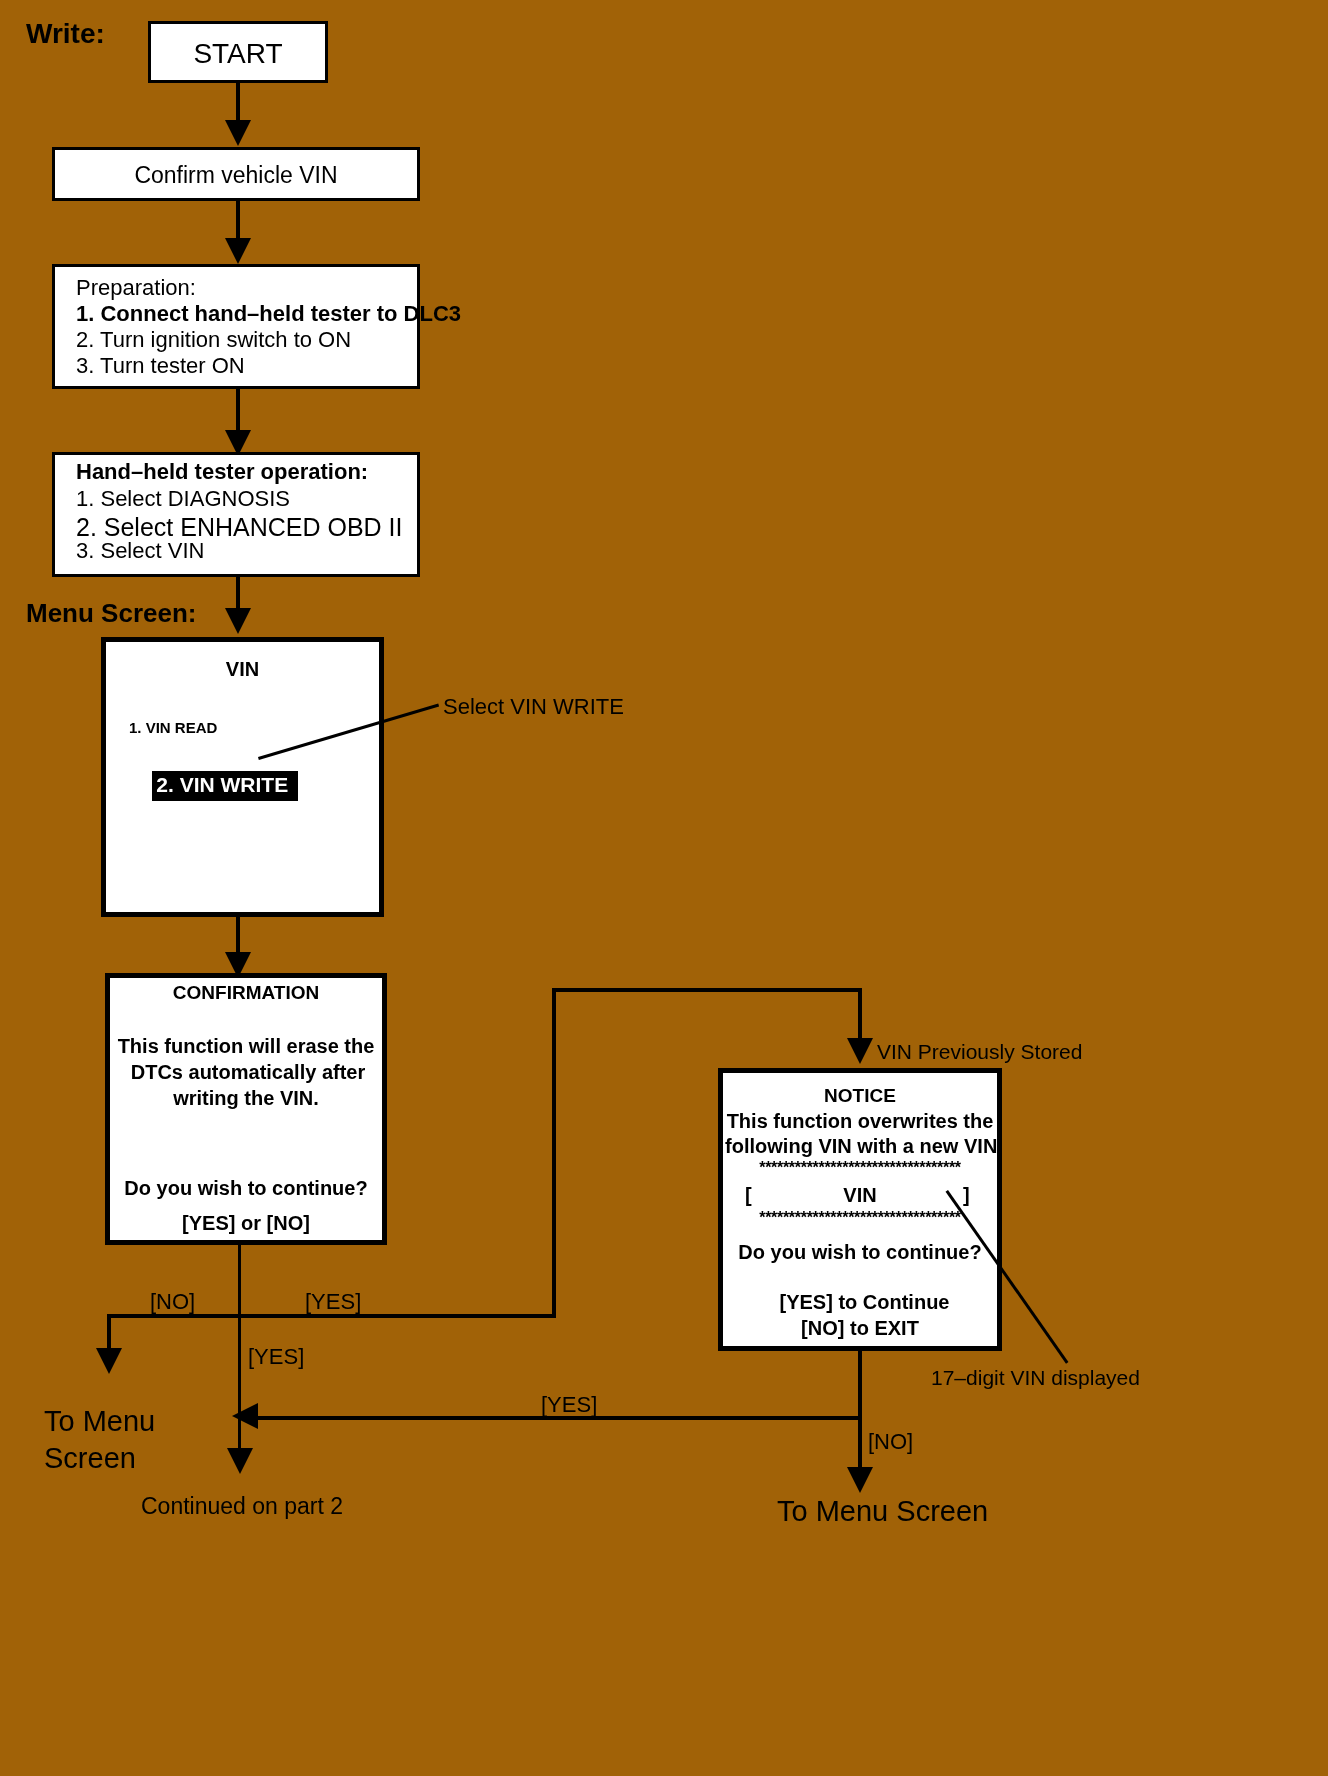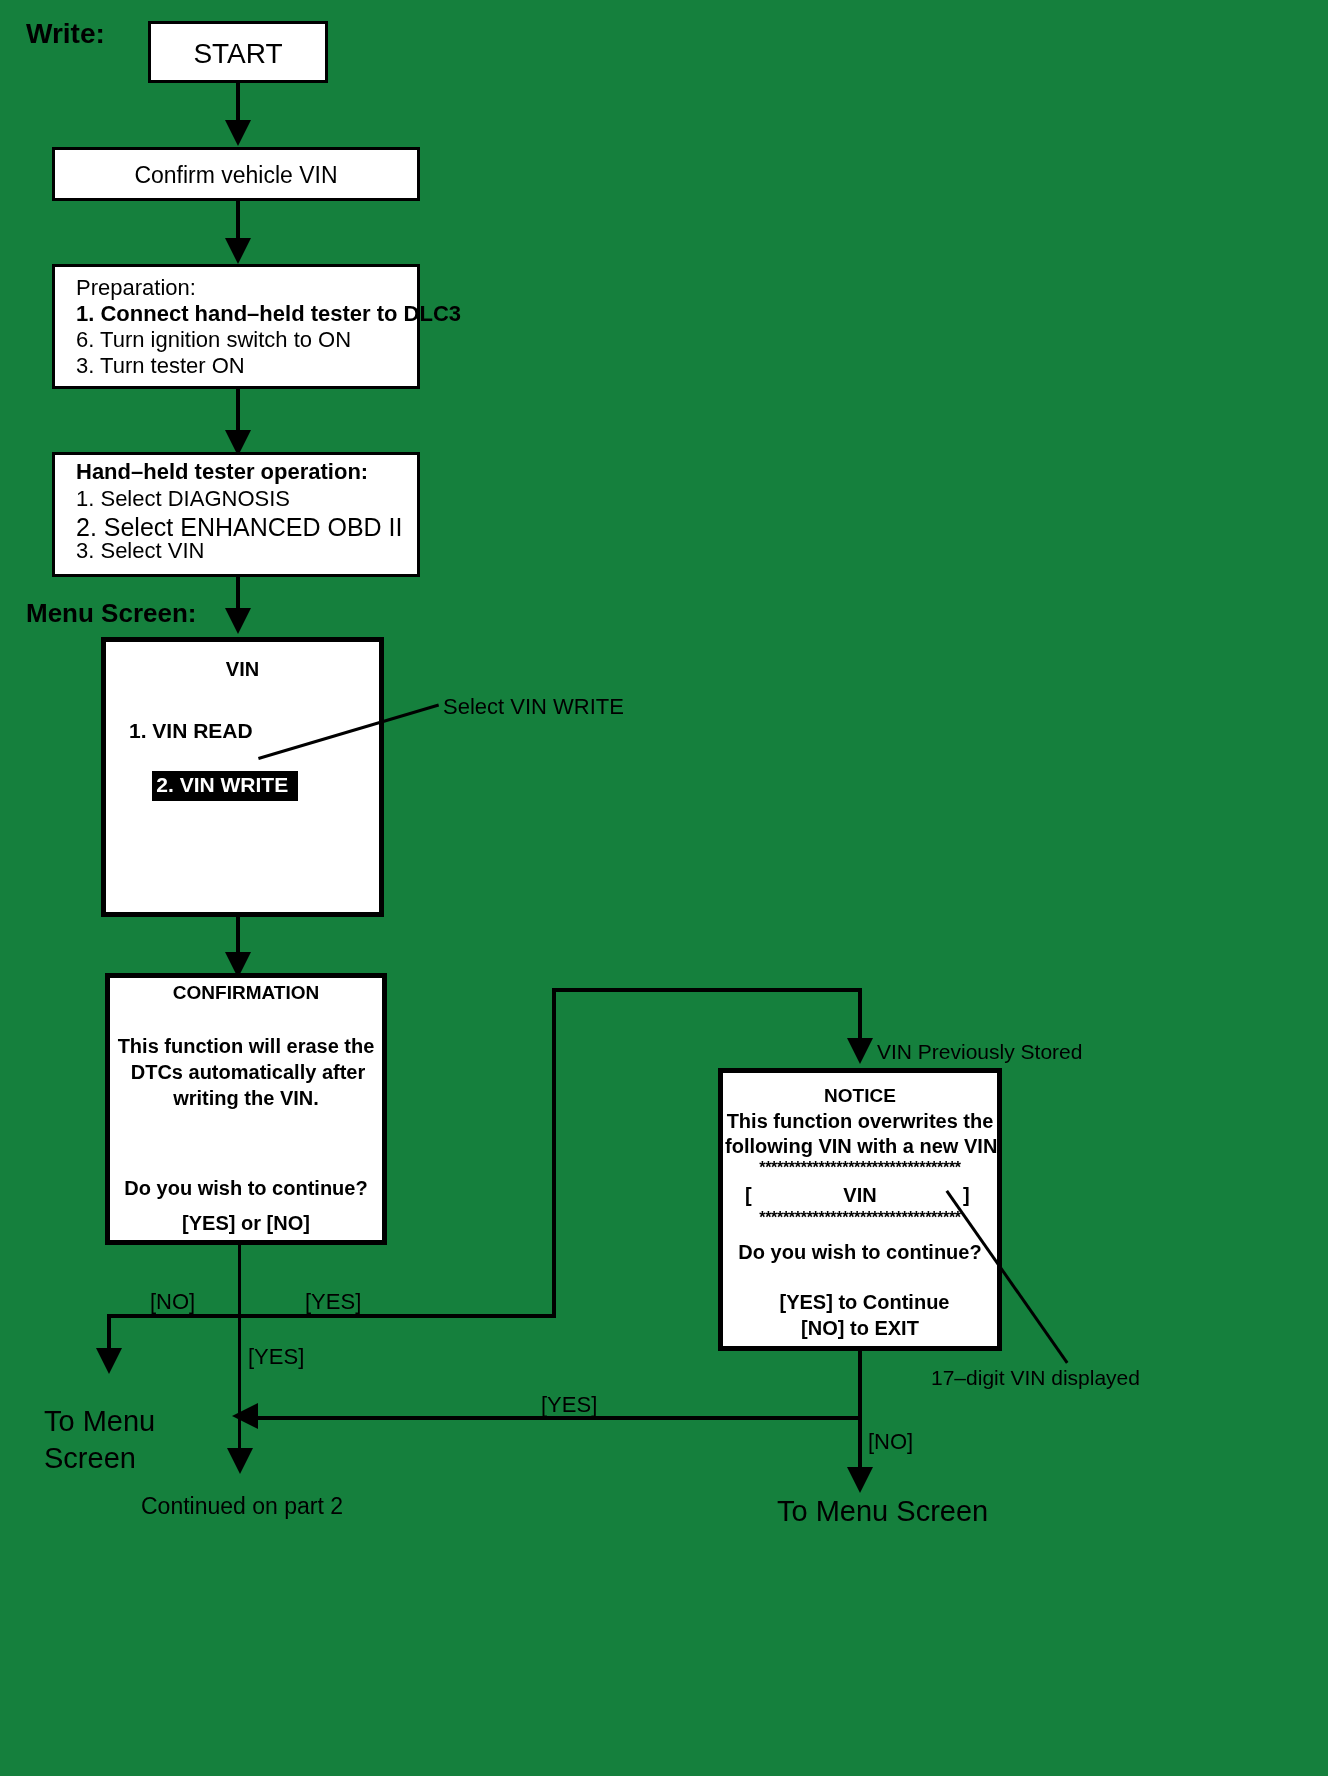--- a/index.html
+++ b/index.html
@@ -1,17 +1,17 @@
 <!DOCTYPE html>
 <html><head>
 <meta charset="utf-8">
 <style>
   html,body{margin:0;padding:0;background:#ffffff;}
   body{font-family:"Liberation Sans", sans-serif;color:#000;}
-  #canvas{position:relative;width:1328px;height:1776px;background:#15803d;overflow:hidden;}
+  #canvas{position:relative;width:1328px;height:1776px;background:#a16207;overflow:hidden;}
 
   .box{position:absolute;border:3px solid #000;background:#fff;box-sizing:border-box;}
   .box.thick{border-width:5px;}
 
   .txt{position:absolute;white-space:pre;line-height:1.28;}
   .b{font-weight:bold;}
   .ctr{text-align:center;}
 
   
   .vline{position:absolute;background:#000;width:4px;}
@@ -44,40 +44,40 @@
 
   <div class="box" style="left:52px;top:147px;width:368px;height:54px;"></div>
   <div class="txt ctr" style="left:52px;top:161px;width:368px;font-size:23px;">Confirm vehicle VIN</div>
 
   <div class="vline" style="left:236px;top:201px;height:45px;"></div>
   <div class="arrowdown" style="left:225px;top:238px;"></div>
 
   <div class="box" style="left:52px;top:264px;width:368px;height:125px;"></div>
   <div class="txt" style="left:76px;top:274px;font-size:22px;">Preparation:</div>
   <div class="txt b" style="left:76px;top:300px;font-size:22px;">1. Connect hand–held tester to DLC3</div>
-  <div class="txt" style="left:76px;top:326px;font-size:22px;">6. Turn ignition switch to ON</div>
+  <div class="txt" style="left:76px;top:326px;font-size:22px;">2. Turn ignition switch to ON</div>
   <div class="txt" style="left:76px;top:352px;font-size:22px;">3. Turn tester ON</div>
 
   <div class="vline" style="left:236px;top:389px;height:48px;"></div>
   <div class="arrowdown" style="left:225px;top:430px;"></div>
 
   <div class="box" style="left:52px;top:452px;width:368px;height:125px;"></div>
   <div class="txt b" style="left:76px;top:458px;font-size:22px;">Hand–held tester operation:</div>
   <div class="txt" style="left:76px;top:485px;font-size:22px;">1. Select DIAGNOSIS</div>
   <div class="txt" style="left:76px;top:511px;font-size:25px;">2. Select ENHANCED OBD II</div>
   <div class="txt" style="left:76px;top:537px;font-size:22px;">3. Select VIN</div>
 
   <div class="txt b" style="left:26px;top:597px;font-size:26px;">Menu Screen:</div>
 
   <div class="vline" style="left:236px;top:577px;height:42px;"></div>
   <div class="arrowdown" style="left:225px;top:608px;"></div>
 
   <div class="box thick" style="left:101px;top:637px;width:283px;height:280px;"></div>
   <div class="txt ctr b" style="left:101px;top:657px;width:283px;font-size:20px;">VIN</div>
-  <div class="txt b" style="left:129px;top:718px;font-size:21px;">1. VIN READ</div>
+  <div class="txt b" style="left:129px;top:718px;font-size:15px;">1. VIN READ</div>
   <div class="txt b" style="left:129px;top:744px;font-size:21px;">
     <span class="hl">2. VIN WRITE</span>
   </div>
 
   <div class="leader" style="left:258px;top:757px;width:188px;transform:rotate(-16.5deg);"></div>
   <div class="txt" style="left:443px;top:693px;font-size:22px;">Select VIN WRITE</div>
 
   <div class="vline" style="left:236px;top:917px;height:45px;"></div>
   <div class="arrowdown" style="left:225px;top:952px;"></div>
 

